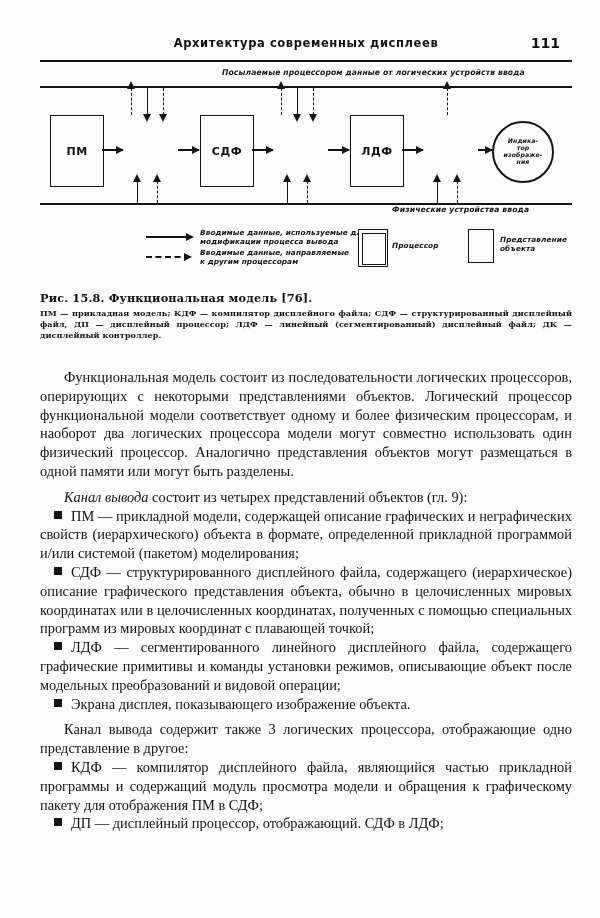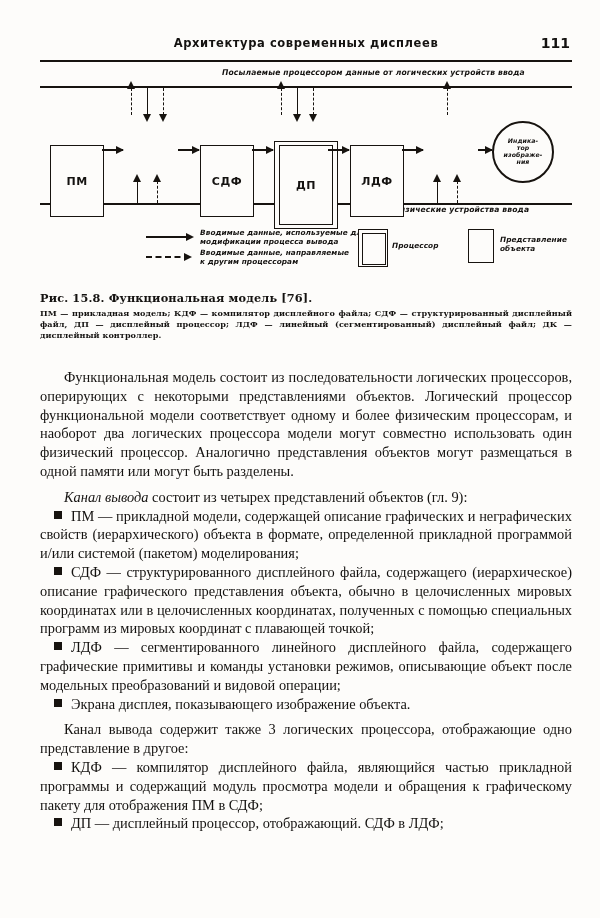--- a/index.html
+++ b/index.html
@@ -24,21 +24,21 @@
   .runhead-title{
     position:absolute;left:0;right:0;top:0;
     text-align:center;
     font-family:"DejaVu Sans", sans-serif;
     font-weight:bold;
     font-size:11.5px;
     letter-spacing:.6px;
     white-space:nowrap;
   }
   .runhead-page{
-    position:absolute;right:2px;top:-1px;
+    position:absolute;right:12px;top:-1px;
     font-family:"DejaVu Sans", sans-serif;
     font-weight:bold;
     font-size:14px;
     text-align:center;
   }
   .rule{
     position:absolute;left:40px;right:28px;
     height:2px;background:#17130f;
   }
   .rule.top{top:60px;}
@@ -67,21 +67,20 @@
   }
 
   .blk{
     position:absolute;
     border:1.6px solid #17130f;
     background:#fdfcfa;
     display:flex;align-items:center;justify-content:center;
     font-family:"DejaVu Sans", sans-serif;
     font-weight:bold;font-size:11px;
     letter-spacing:.5px;
-    margin-top:30px;
   }
   .blk.proc{
     border-width:1.6px;
     padding:4px;
   }
   .blk.proc > .inner{
     width:100%;height:100%;
     border:1.6px solid #17130f;
     display:flex;align-items:center;justify-content:center;
   }
@@ -223,25 +222,20 @@
     <div class="varrow dash up" style="left:447px;top:24px;height:27px;"></div>
     <div class="varrow up" style="left:437px;top:117px;height:22px;"></div>
     <div class="varrow dash up" style="left:457px;top:117px;height:22px;"></div>
 
     <div class="blk" style="left:50px;top:51px;width:52px;height:70px;">
       <span>ПМ</span>
     </div>
     <div class="blk" style="left:200px;top:51px;width:52px;height:70px;">
       <span>СДФ</span>
     </div>
-    <div class="blk proc" style="left:274px;top:47px;width:54px;height:78px;">
-      <span class="inner">
-        <span>ДП</span>
-      </span>
-    </div>
     <div class="blk" style="left:350px;top:51px;width:52px;height:70px;">
       <span>ЛДФ</span>
     </div>
 
     <div class="disp" style="left:492px;top:57px;width:58px;height:58px;">
       <span>
         <span>Индика-</span><br>
         <span>тор</span><br>
         <span>изображе-</span><br>
         <span>ния</span>

